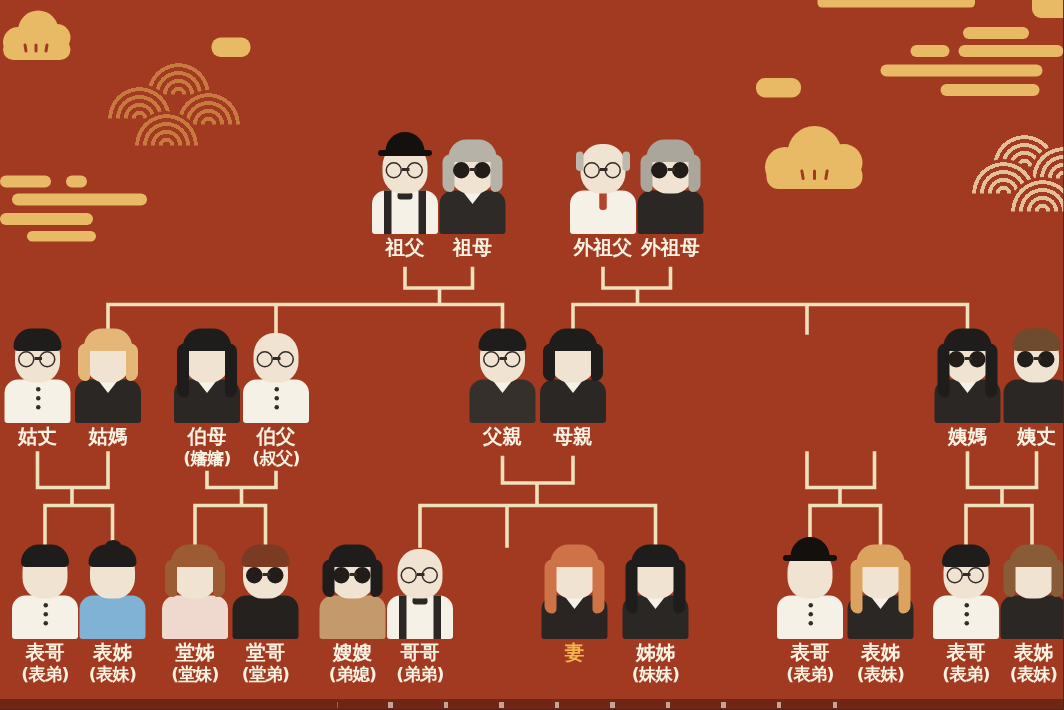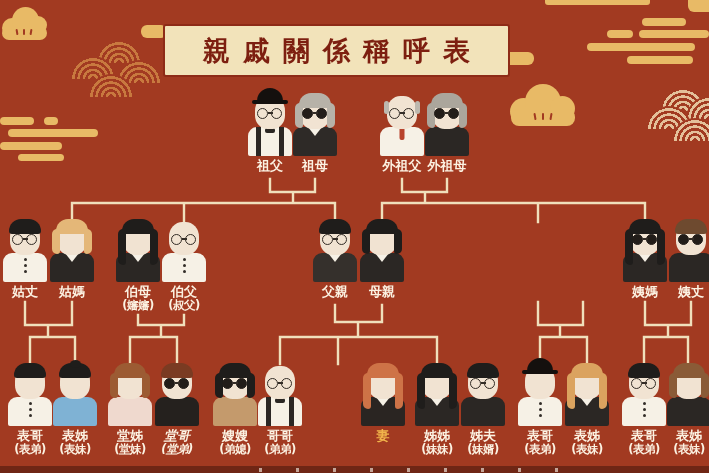--- a/index.html
+++ b/index.html
@@ -129,23 +129,20 @@
       <i class="tick t2"></i>
       <i class="tick t3"></i>
   </div>
   <div class="deco fans-cream" style="left:646px;top:86px;width:100px;height:66px;">
     <i class="fan" style="left:14px;top:2px;"></i>
     <i class="fan" style="left:40px;top:10px;"></i>
     <i class="fan" style="left:0;top:20px;"></i>
     <i class="fan" style="left:26px;top:32px;"></i>
   </div>
 
-  <div class="banner">
-    <span>親戚關係稱呼表</span>
-  </div>
 
   <svg class="connectors" width="709" height="473" viewBox="0 0 709 473">
     <path id="cpath" fill="none" stroke="#F0E0BC" stroke-width="2.4" stroke-linecap="square" d="M270 179V192M315 179V192M270 192H315M293 192V203M72 203H335M72 203V222M184 203V222M335 203V222M402 179V192M447 179V192M402 192H447M425 192V203M382 203H645M382 203V222M538 203V222M645 203V222M25 302V325M72 302V325M25 325H72M48 325V337M30 337H75M30 337V364M75 337V364M138 315V325M184 315V325M138 325H184M161 325V337M130 337H177M130 337V364M177 337V364M335 305V322M382 305V322M335 322H382M358 322V337M280 337H437M280 337V364M338 337V364M437 337V364M538 302V325M583 302V325M538 325H583M560 325V337M540 337H587M540 337V364M587 337V364M645 302V325M691 302V325M645 325H691M668 325V337M644 337H688M644 337V364M688 337V364"></path>
   </svg>
 
   <div id="people">
       <div class="person" style="left: 240px; top: 94px;">
         <div class="avatar">
           <div class="torso" style="position: absolute; background: rgb(246, 241, 230);">
             <i class="suspL"></i>
@@ -336,21 +333,21 @@
         <div class="avatar">
           <div class="torso" style="position: absolute; background: rgb(239, 217, 206);"></div>
           <i class="head"></i>
           <i class="hair-cap" style="background: rgb(156, 91, 51);"></i>
           <i class="flapL flap-bob" style="background: rgb(156, 91, 51);"></i>
           <i class="flapR flap-bob" style="background: rgb(156, 91, 51);"></i>
         </div>
         <div class="plabel">堂姊</div>
         <div class="psub">(堂妹)</div>
       </div>
-      <div class="person" style="left: 147px; top: 364px; font-style: italic;">
+      <div class="person" style="left: 147px; top: 364px;">
         <div class="avatar">
           <div class="torso" style="position: absolute; background: rgb(37, 33, 30);"></div>
           <i class="head"></i>
           <i class="hair-cap" style="background: rgb(122, 59, 34);"></i>
           <i class="sun eyeL"></i>
           <i class="sun eyeR"></i>
           <i class="bridge"></i>
         </div>
         <div class="plabel">堂哥</div>
         <div class="psub">(堂弟)</div>
@@ -402,32 +399,20 @@
             <i class="vneck"></i>
           </div>
           <i class="head"></i>
           <i class="hair-cap" style="background: rgb(31, 29, 27);"></i>
           <i class="flapL flap-long" style="background: rgb(31, 29, 27);"></i>
           <i class="flapR flap-long" style="background: rgb(31, 29, 27);"></i>
         </div>
         <div class="plabel">姊姊</div>
         <div class="psub">(妹妹)</div>
       </div>
-      <div class="person" style="left: 453px; top: 364px;">
-        <div class="avatar">
-          <div class="torso" style="position: absolute; background: rgb(43, 39, 36);"></div>
-          <i class="head"></i>
-          <i class="hair-cap" style="background: rgb(31, 29, 27);"></i>
-          <i class="gl eyeL"></i>
-          <i class="gl eyeR"></i>
-          <i class="bridge"></i>
-        </div>
-        <div class="plabel">姊夫</div>
-        <div class="psub">(妹婿)</div>
-      </div>
       <div class="person" style="left: 510px; top: 364px;">
         <div class="avatar">
           <div class="torso" style="position: absolute; background: rgb(246, 241, 230);">
             <i class="btn b1"></i>
             <i class="btn b2"></i>
             <i class="btn b3"></i>
           </div>
           <i class="head"></i>
           <i class="hat-dome"></i>
           <i class="hat-brim"></i>

